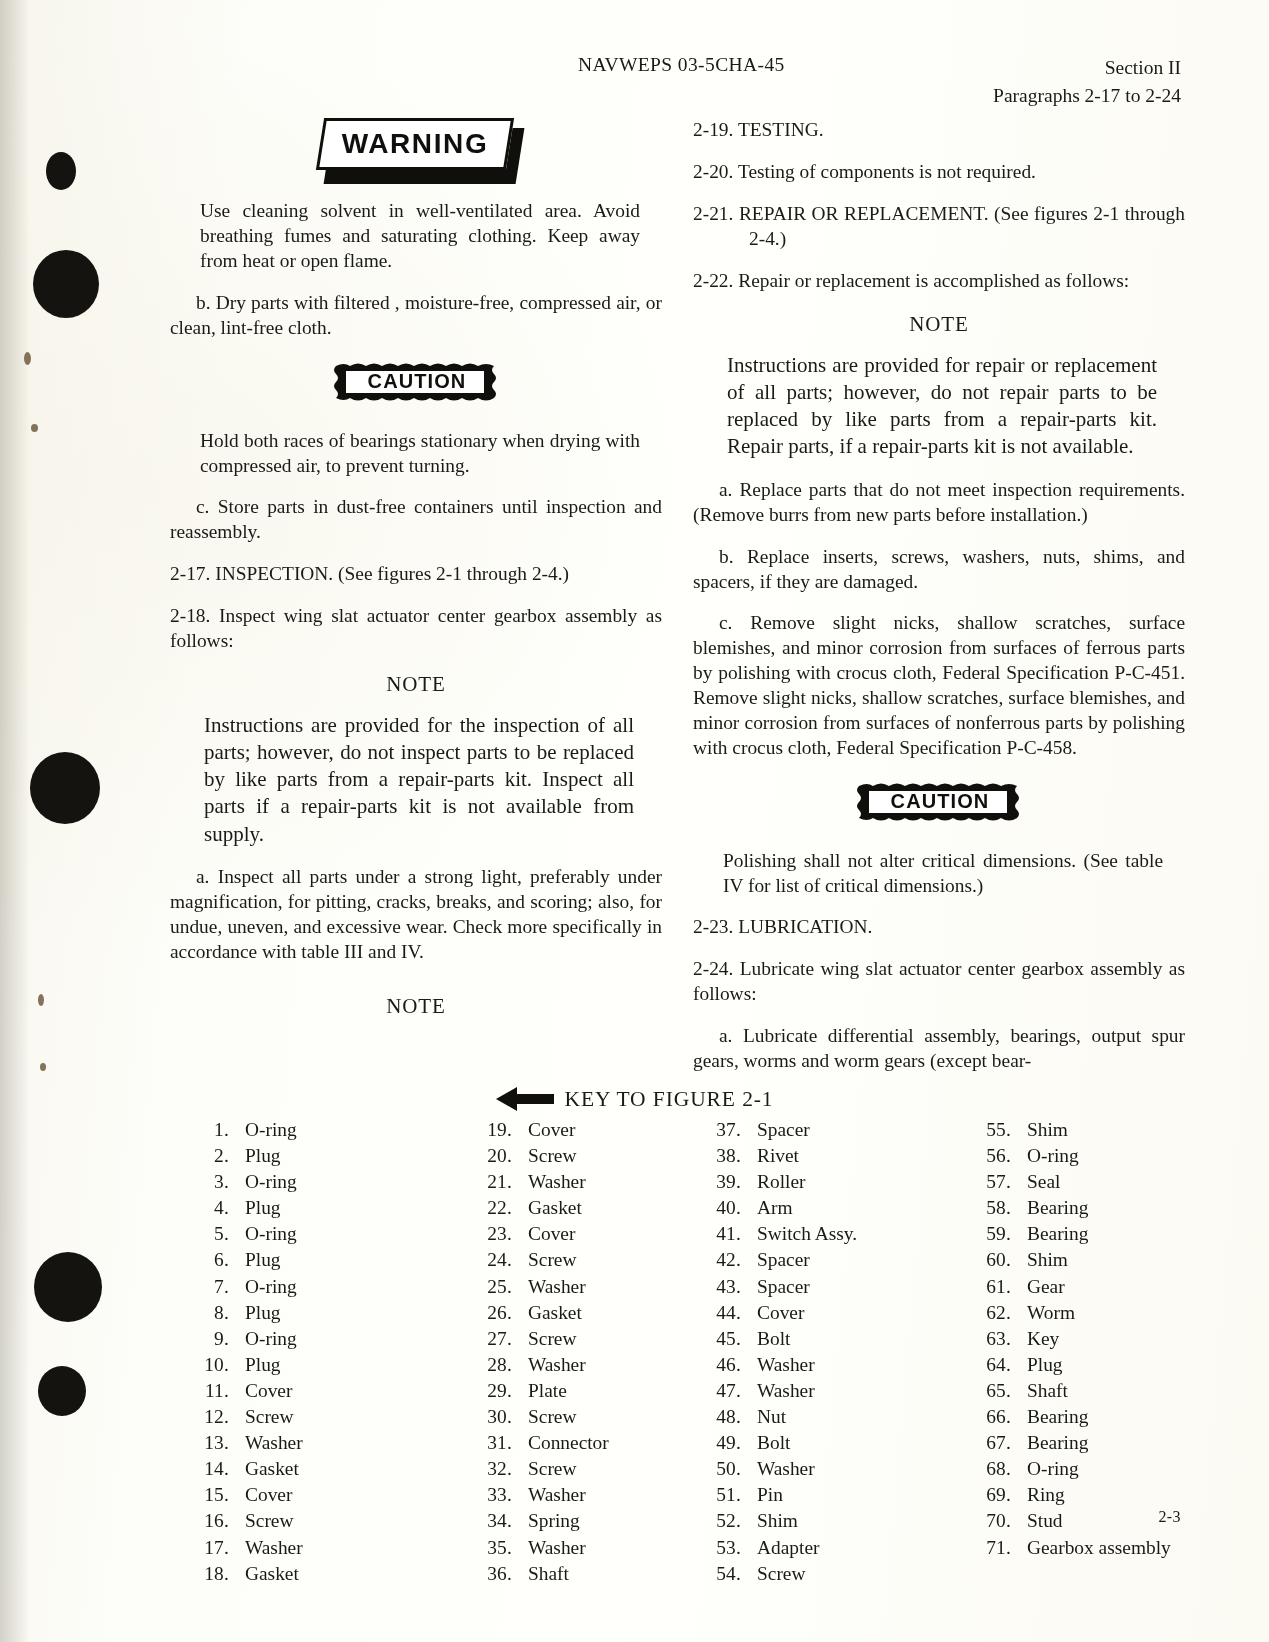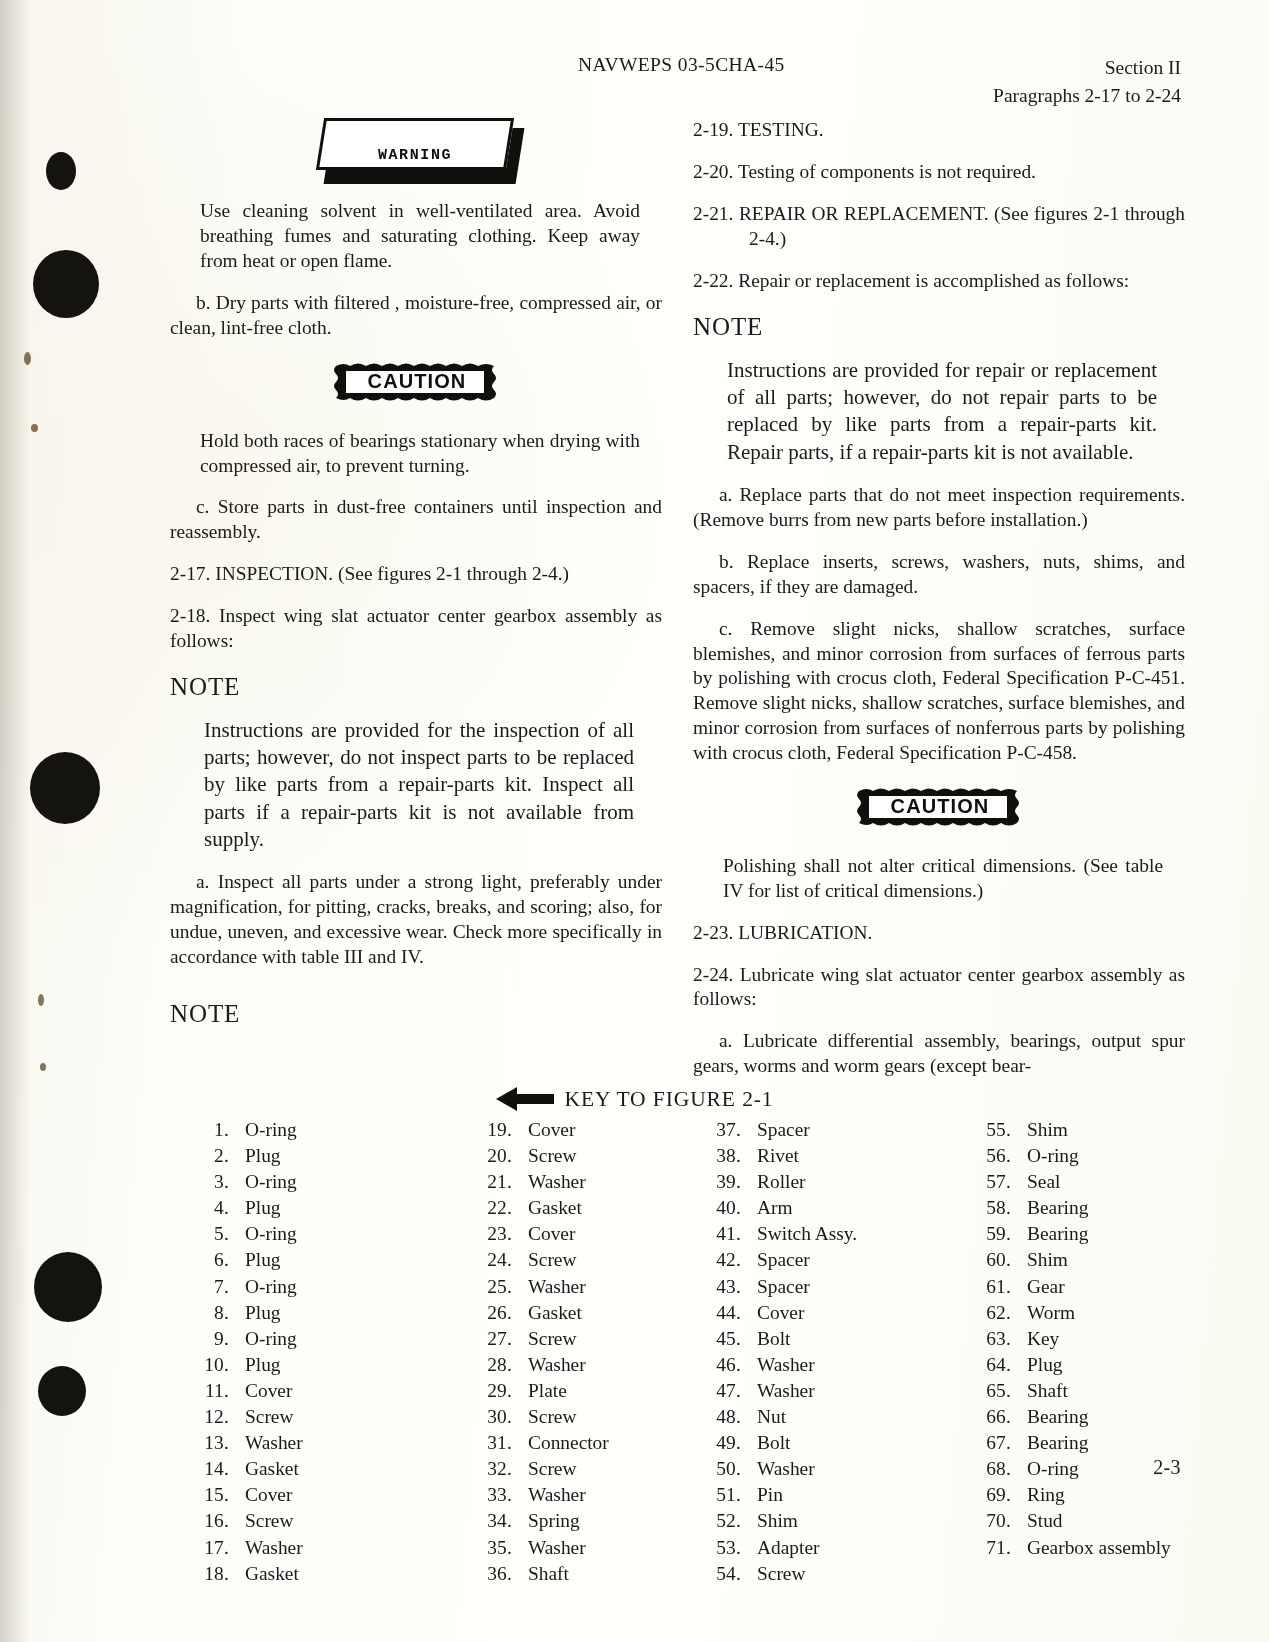--- a/index.html
+++ b/index.html
@@ -72,23 +72,23 @@
   }
   .col.left  { left: 170px;  width: 492px; }
   .col.right { left: 693px;  width: 492px; }
 
   p { margin: 0 0 17px 0; }
   p.ind   { text-indent: 26px; }
   p.hang  { padding-left: 56px; text-indent: -56px; }
   p.nomarg { margin-bottom: 11px; }
 
   .note-label {
-    text-align: left;
+    text-align: center;
     margin: 0 0 14px 0;
-    font-size: 25px;
+    font-size: 21px;
     letter-spacing: .9px;
   }
   .note-body {
     margin: 0 0 17px 0;
     padding: 0 28px 0 34px;
     text-align: justify;
     font-size: 21px;
     line-height: 1.30;
   }
   .box-body {
@@ -118,26 +118,25 @@
     left: 0; top: 0;
     width: 190px; height: 52px;
     background: #ffffff;
     border: 3.2px solid #100f0c;
     transform: skewX(-9deg);
   }
   .warning-text {
     position: absolute;
     left: 0; top: 0; width: 190px; height: 52px;
     display: flex; align-items: center; justify-content: center;
-    font-family: Liberation Mono, monospace;
+    font-family: Liberation Sans, sans-serif;
     font-weight: 700;
-    font-size: 15px;
+    font-size: 28px;
     letter-spacing: 1.6px;
     color: #100f0c;
-    margin-top: 12px;
   }
 
   
   .caution-wrap {
     position: relative;
     width: 172px;
     height: 48px;
     margin: 6px auto 22px auto;
   }
   .caution-wrap svg { position: absolute; inset: 0; }
@@ -191,22 +190,22 @@
     text-align: right;
     flex: 0 0 44px;
     letter-spacing: .2px;
   }
   .pname { padding-left: 16px; }
 
   
   #pagenum {
     position: absolute;
     right: 88px;
-    top: 1456px;
-    font-size: 20px;
+    top: 1508px;
+    font-size: 16px;
     letter-spacing: .4px;
   }
 </style>
 </head>
 <body>
 
 <div id="paper"></div>
 <div class="edge-shade"></div>
 
 <div class="blob" style="left:46px;  top:152px; width:30px; height:38px;"></div>

